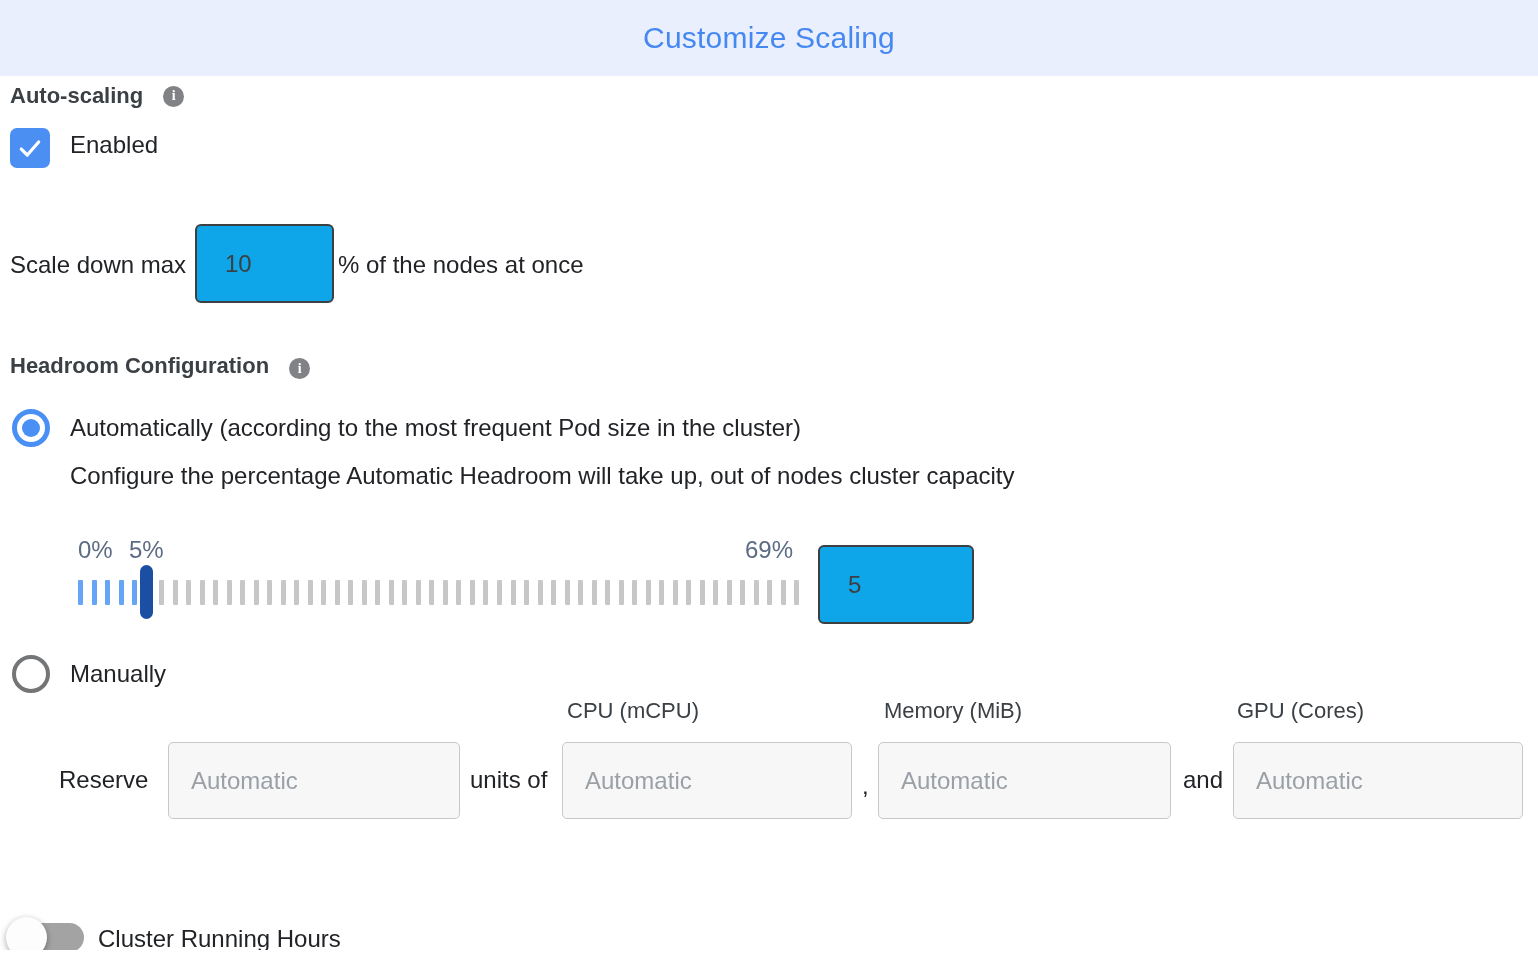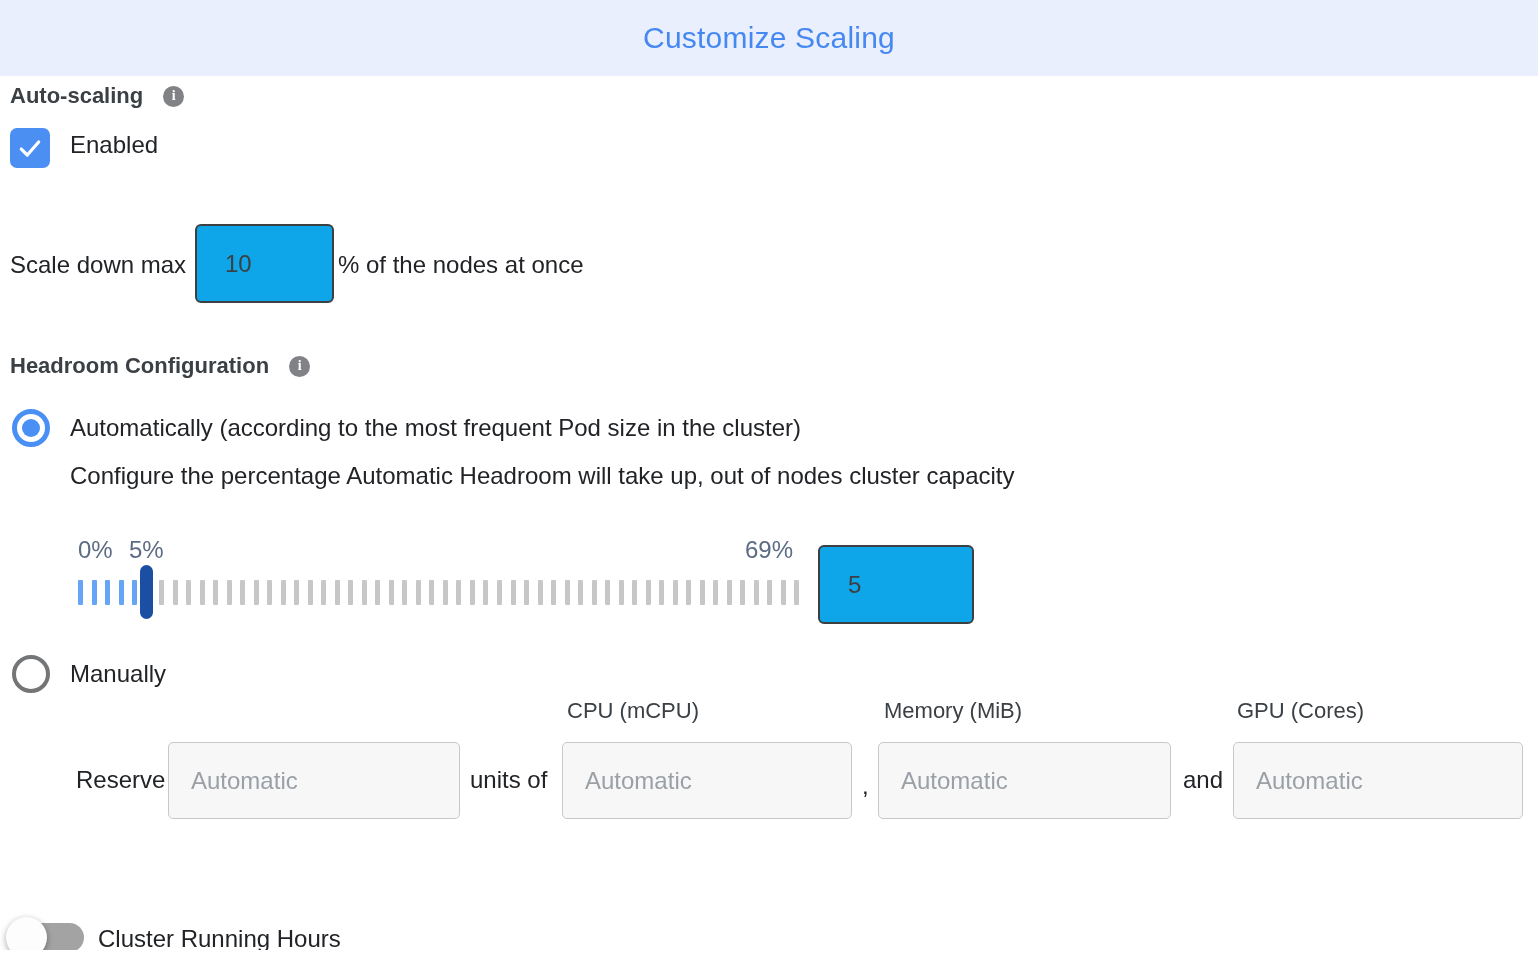--- a/index.html
+++ b/index.html
@@ -134,21 +134,21 @@
 
   
   .radio-manual { left: 12px; top: 655px; }
   .radio-manual-label { position: absolute; left: 70px; top: 660px; font-size: 24px; }
 
   
   .col-header {
     position: absolute; top: 698px;
     font-size: 22px; color: #3b4045;
   }
-  .reserve-label { position: absolute; left: 76px; top: 766px; font-size: 24px; }
+  .reserve-label { position: absolute; left: 59px; top: 766px; font-size: 24px; }
   .gray-input {
     position: absolute; top: 742px; height: 77px;
     background: #f7f7f7;
     border: 1px solid #c8c8c8;
     border-radius: 5px;
     font-size: 24px;
     color: #3c4043;
     padding-left: 22px;
     font-family: "Liberation Sans", sans-serif;
     outline: none;
@@ -197,21 +197,21 @@
     <svg viewBox="0 0 24 24">
       <polyline points="4,13 9.5,18.5 20,6.5" fill="none" stroke="#ffffff" stroke-width="3" stroke-linecap="round" stroke-linejoin="round"></polyline>
     </svg>
   </div>
   <div class="checkbox-label body-text">Enabled</div>
 
   <div class="scaledown-prefix">Scale down max</div>
   <input class="bordered-input scaledown-input" type="text" value="10" style="">
   <div class="scaledown-suffix">% of the nodes at once</div>
 
-  <div class="section-label" style="left:10px; top:353px;">
+  <div class="section-label" style="left:10px; top:353px;align-items:flex-end;">
     <span>Headroom Configuration</span>
     <span class="info-icon">i</span>
   </div>
 
   <div class="radio selected radio-auto">
     <div class="radio-dot"></div>
   </div>
   <div class="radio-auto-label">Automatically (according to the most frequent Pod size in the cluster)</div>
   <div class="auto-desc">Configure the percentage Automatic Headroom will take up, out of nodes cluster capacity</div>
 

